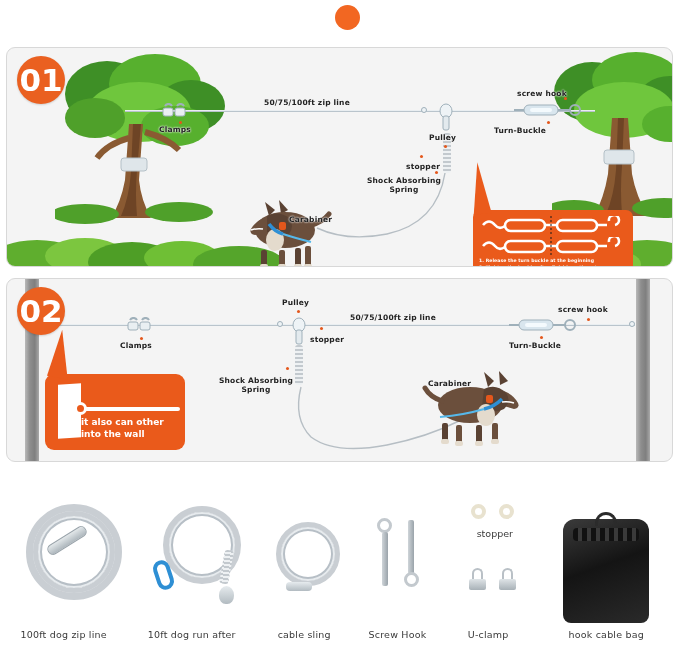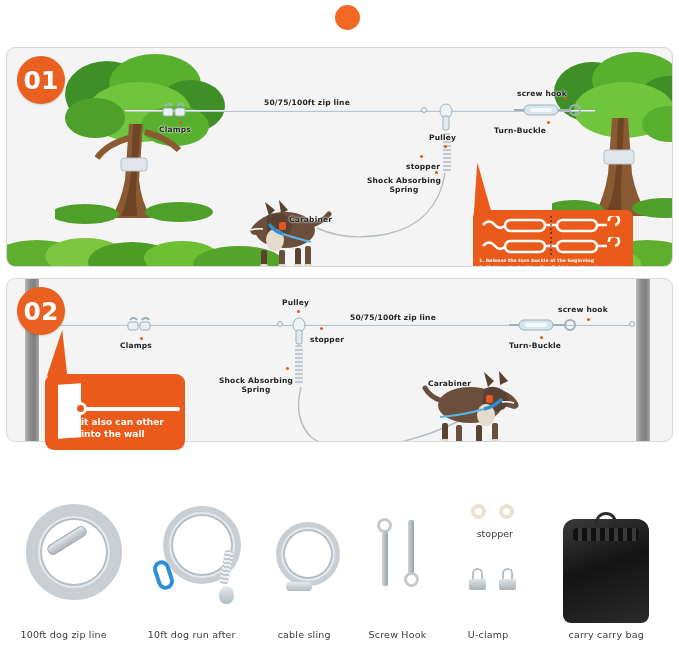--- a/index.html
+++ b/index.html
@@ -38,34 +38,34 @@
   
   .panel {
     position: absolute;
     left: 6px; right: 6px;
     border: 1px solid #d8d8d8;
     border-radius: 9px;
     background: #f4f4f4;
     overflow: hidden;
   }
   #panel-01 { top: 47px;  height: 220px; }
-  #panel-02 { top: 278px; height: 164px; }
+  #panel-02 { top: 278px; height: 184px; }
 
   .badge {
     position: absolute;
     left: 10px; top: 8px;
     width: 48px; height: 48px;
     border-radius: 50%;
     background: #EA6020;
     display: flex; align-items: center; justify-content: center;
     z-index: 30;
     box-shadow: 0 1px 2px rgba(0,0,0,.15);
   }
   .badge span {
-    color: #fff; font-size: 25px; font-weight: 900;
+    color: #fff; font-size: 31px; font-weight: 900;
     letter-spacing: 0px;
     font-family: "DejaVu Sans", "Liberation Sans", sans-serif;
   }
 
   
   .lbl {
     position: absolute;
     font-size: 7.5px;
     font-weight: 700;
     color: #222;
@@ -590,15 +590,15 @@
     <div class="cap">U-clamp</div>
   </div>
 
   <div class="product" style="width:167px;">
     <div class="art">
       <div class="bag">
         <div class="loop"></div>
         <div class="cinch"></div>
       </div>
     </div>
-    <div class="cap">carry carry bag</div>
+    <div class="cap">hook cable bag</div>
   </div>
 </div>
 
 </body></html>

